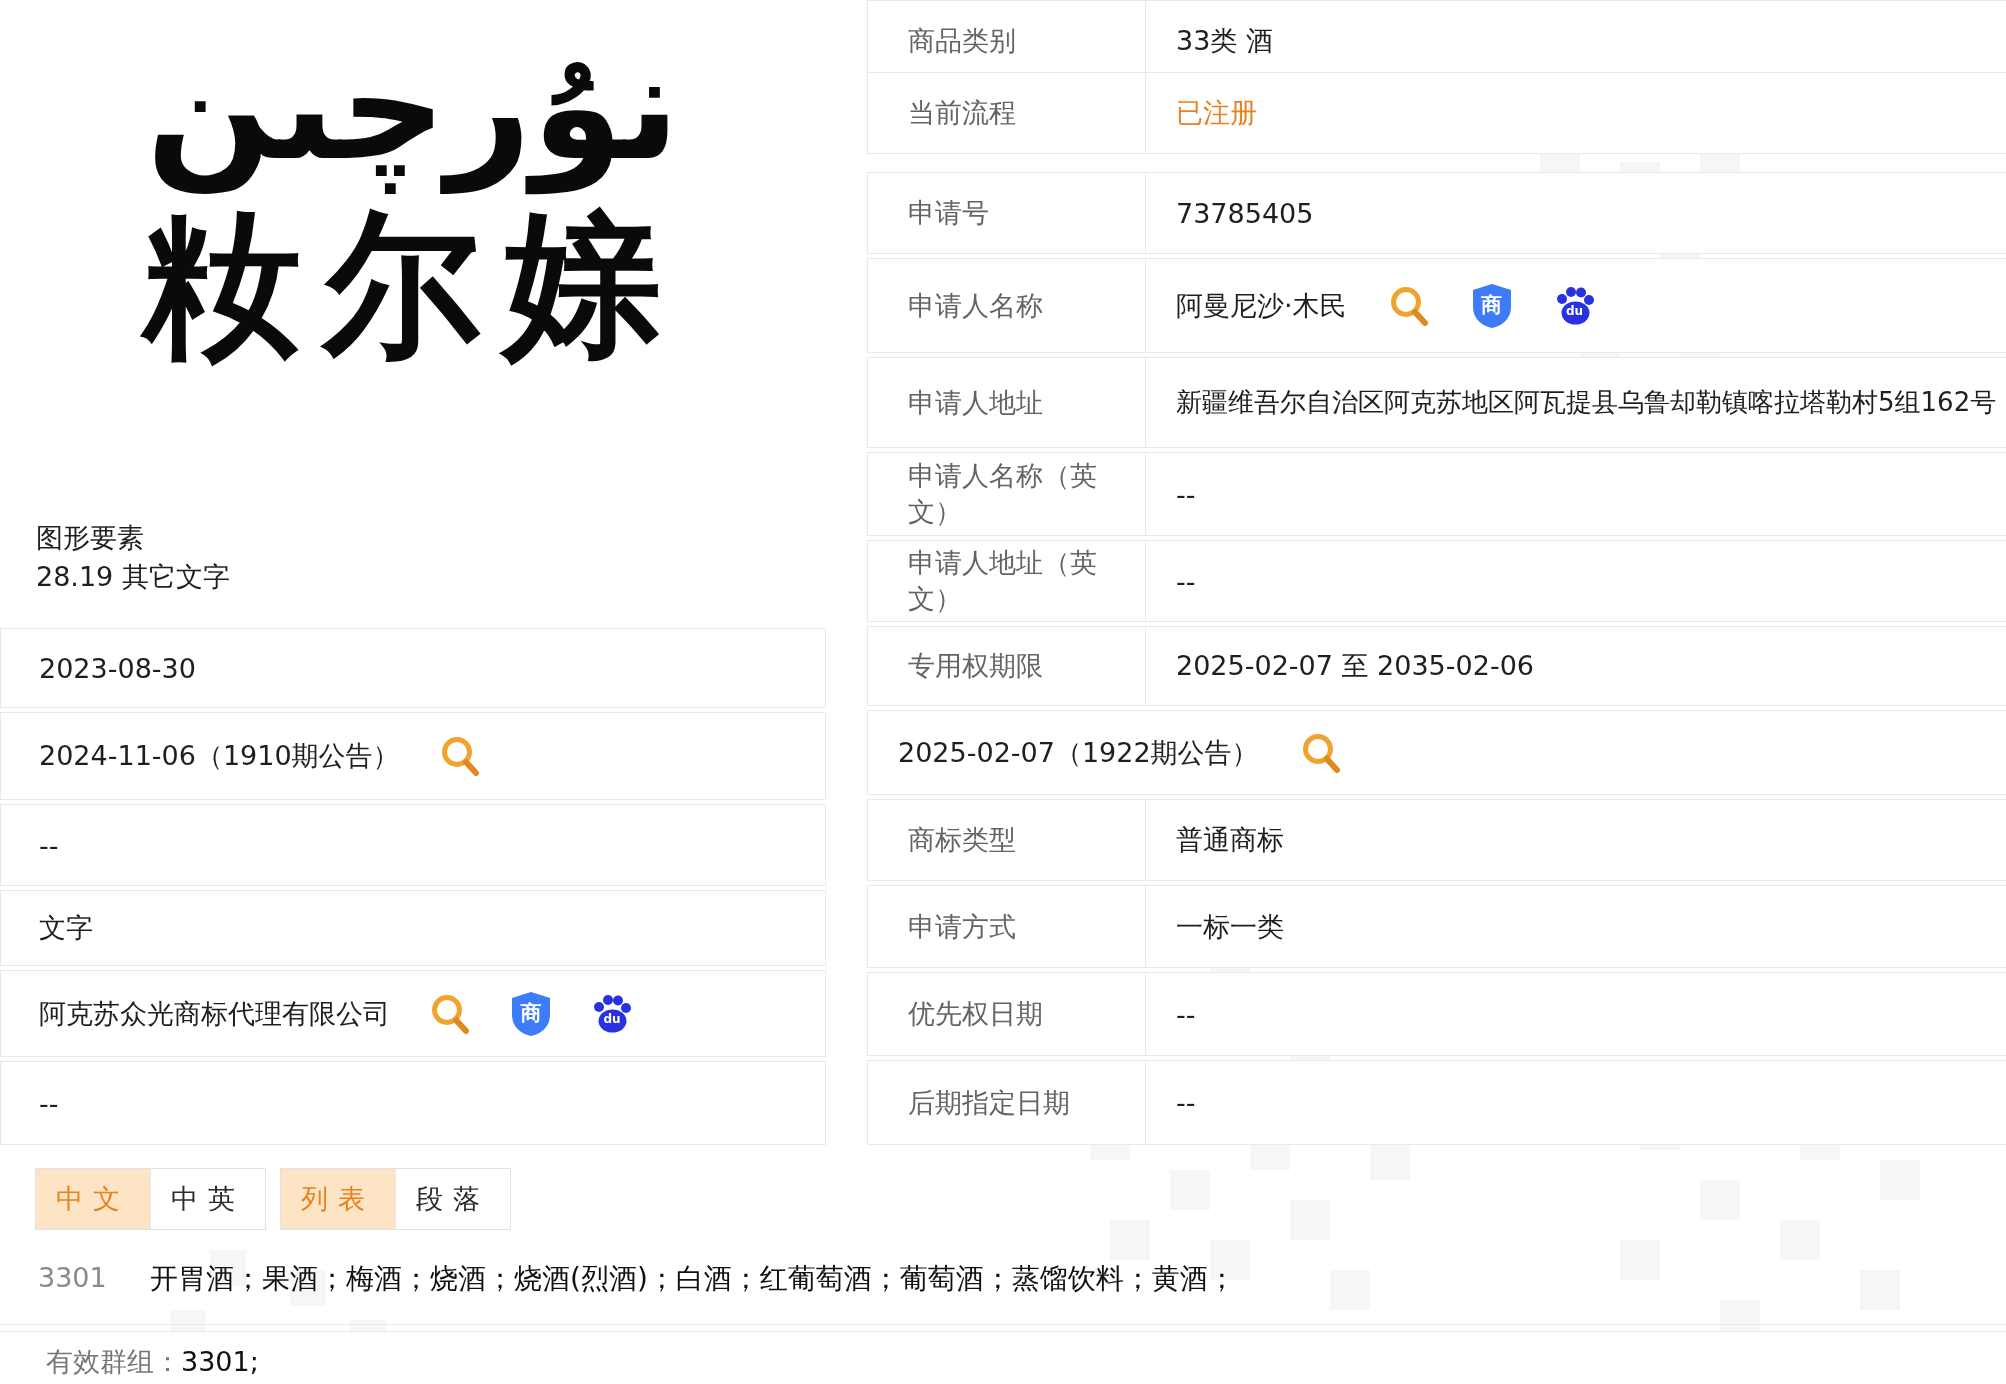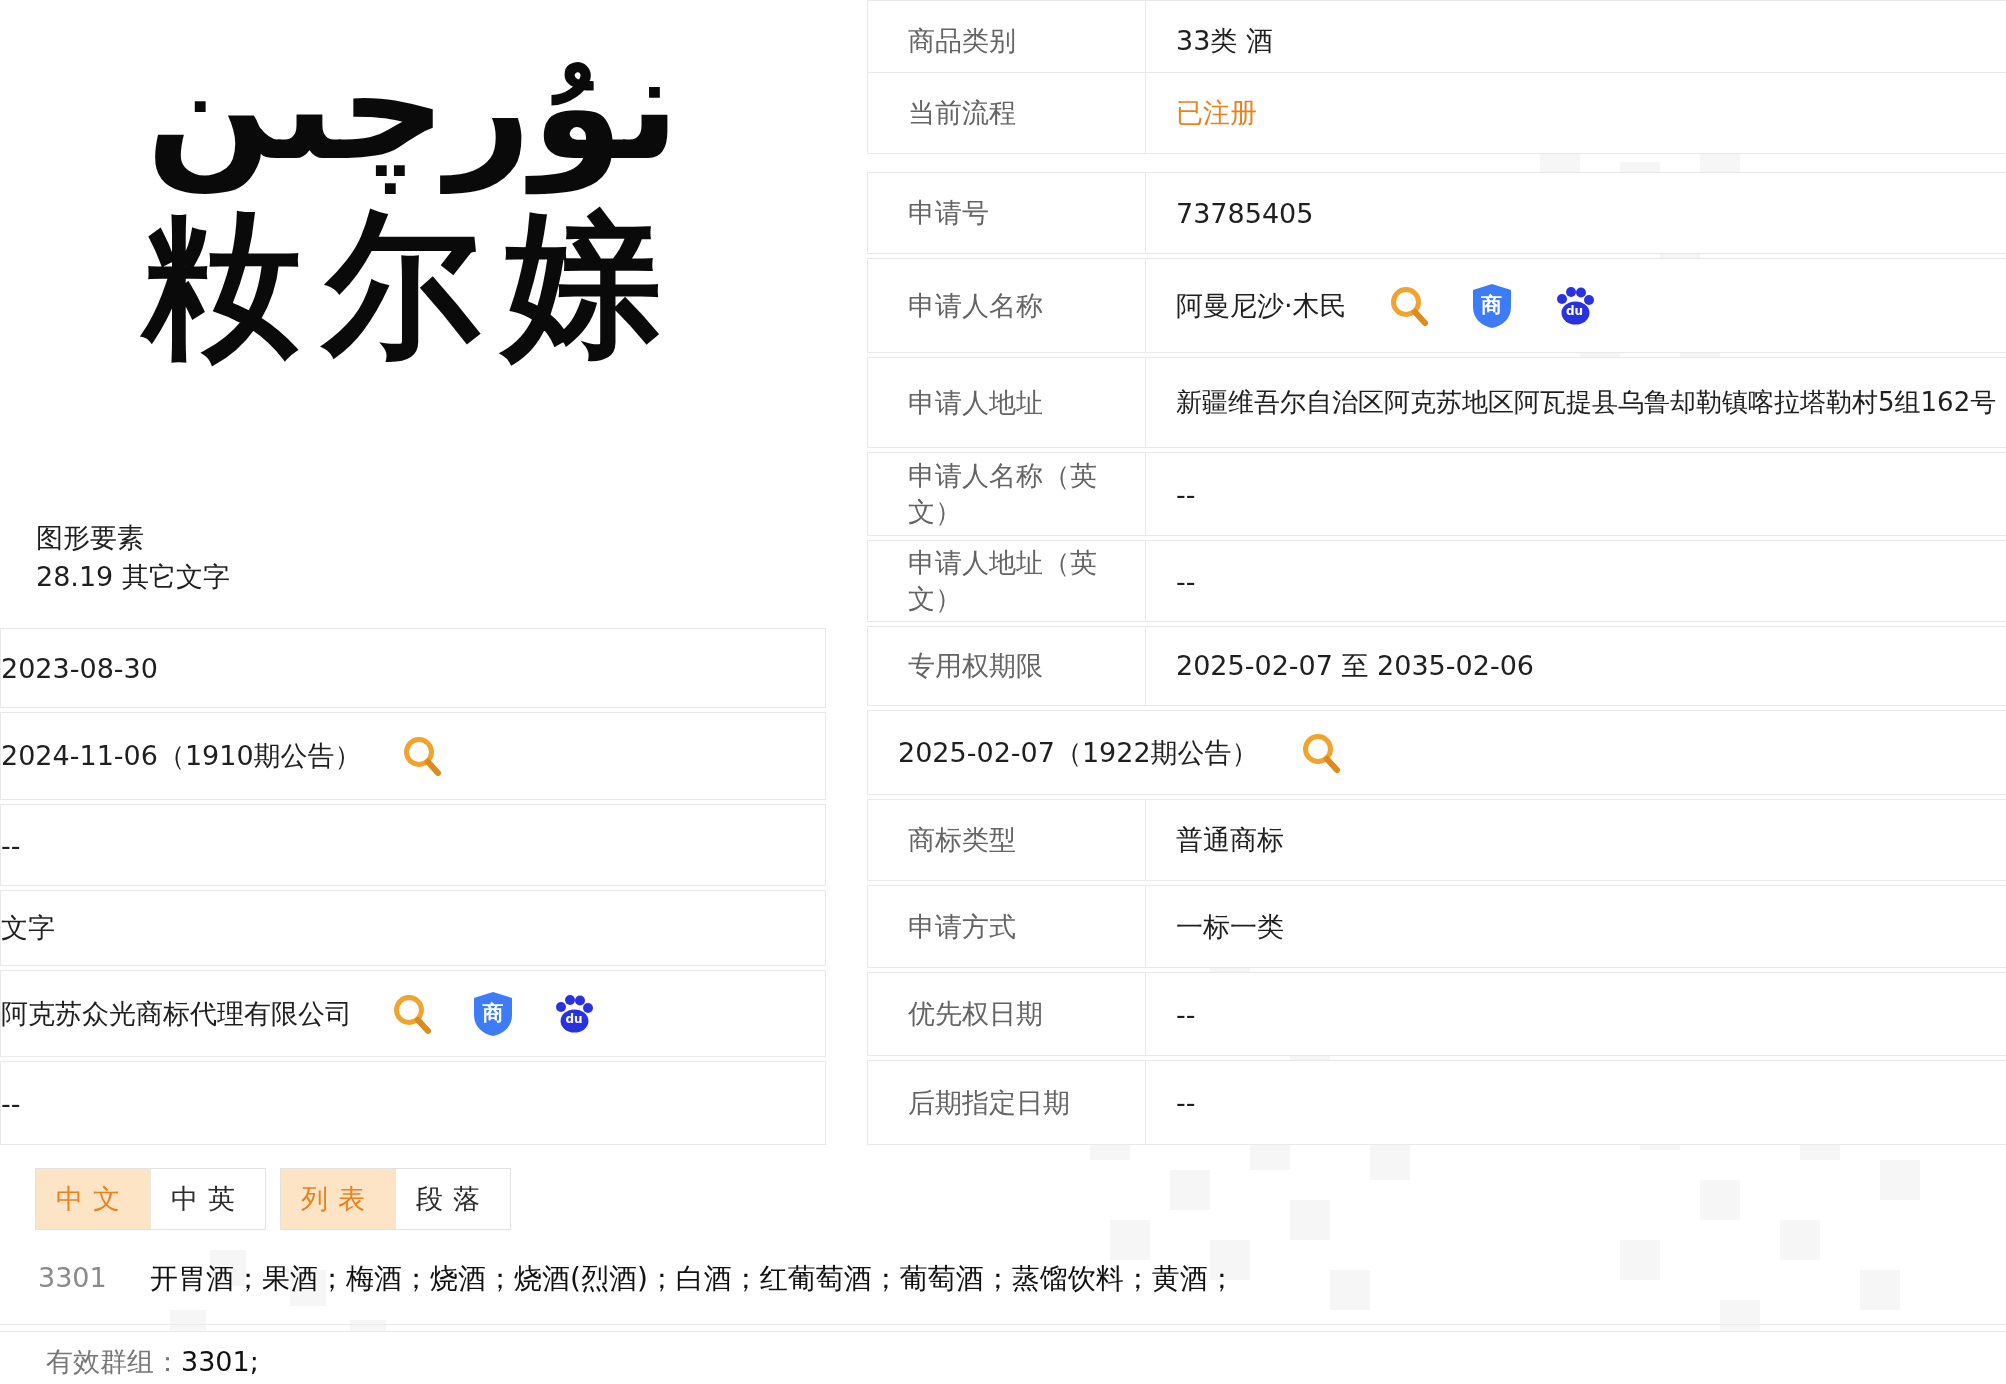--- a/index.html
+++ b/index.html
@@ -15,21 +15,21 @@
   
   .left-col { position:absolute; left:0; top:0; width:826px; }
   .tm-box { position:absolute; left:0; top:0; width:826px; height:500px; text-align:center; }
   .tm-arabic { font-size:148px; font-weight:bold; line-height:1.15; margin-top:22px; color:#0a0a0a; }
   .tm-chinese { font-size:158px; font-weight:bold; letter-spacing:22px; line-height:1.1; margin-top:6px; color:#0a0a0a; white-space:nowrap; }
   .figure-els { position:absolute; left:36px; top:518px; font-size:27px; line-height:1.45; color:#1f1f1f; }
   .lrow {
     position:absolute; left:0; width:826px;
     border:1px solid #e9e9e9; background:#fff;
     display:flex; align-items:center; gap:38px;
-    font-size:27px; color:#1f1f1f; white-space:nowrap;
+    padding-left:38px; font-size:27px; color:#1f1f1f; white-space:nowrap;
   }
   
   .rrow {
     position:absolute; left:867px; width:1140px;
     border:1px solid #e9e9e9; background:#fff; display:flex;
   }
   .rrow .lbl {
     width:278px; flex:0 0 278px; border-right:1px solid #e9e9e9;
     display:flex; align-items:center; padding-left:40px;
     font-size:27px; color:#646464;

